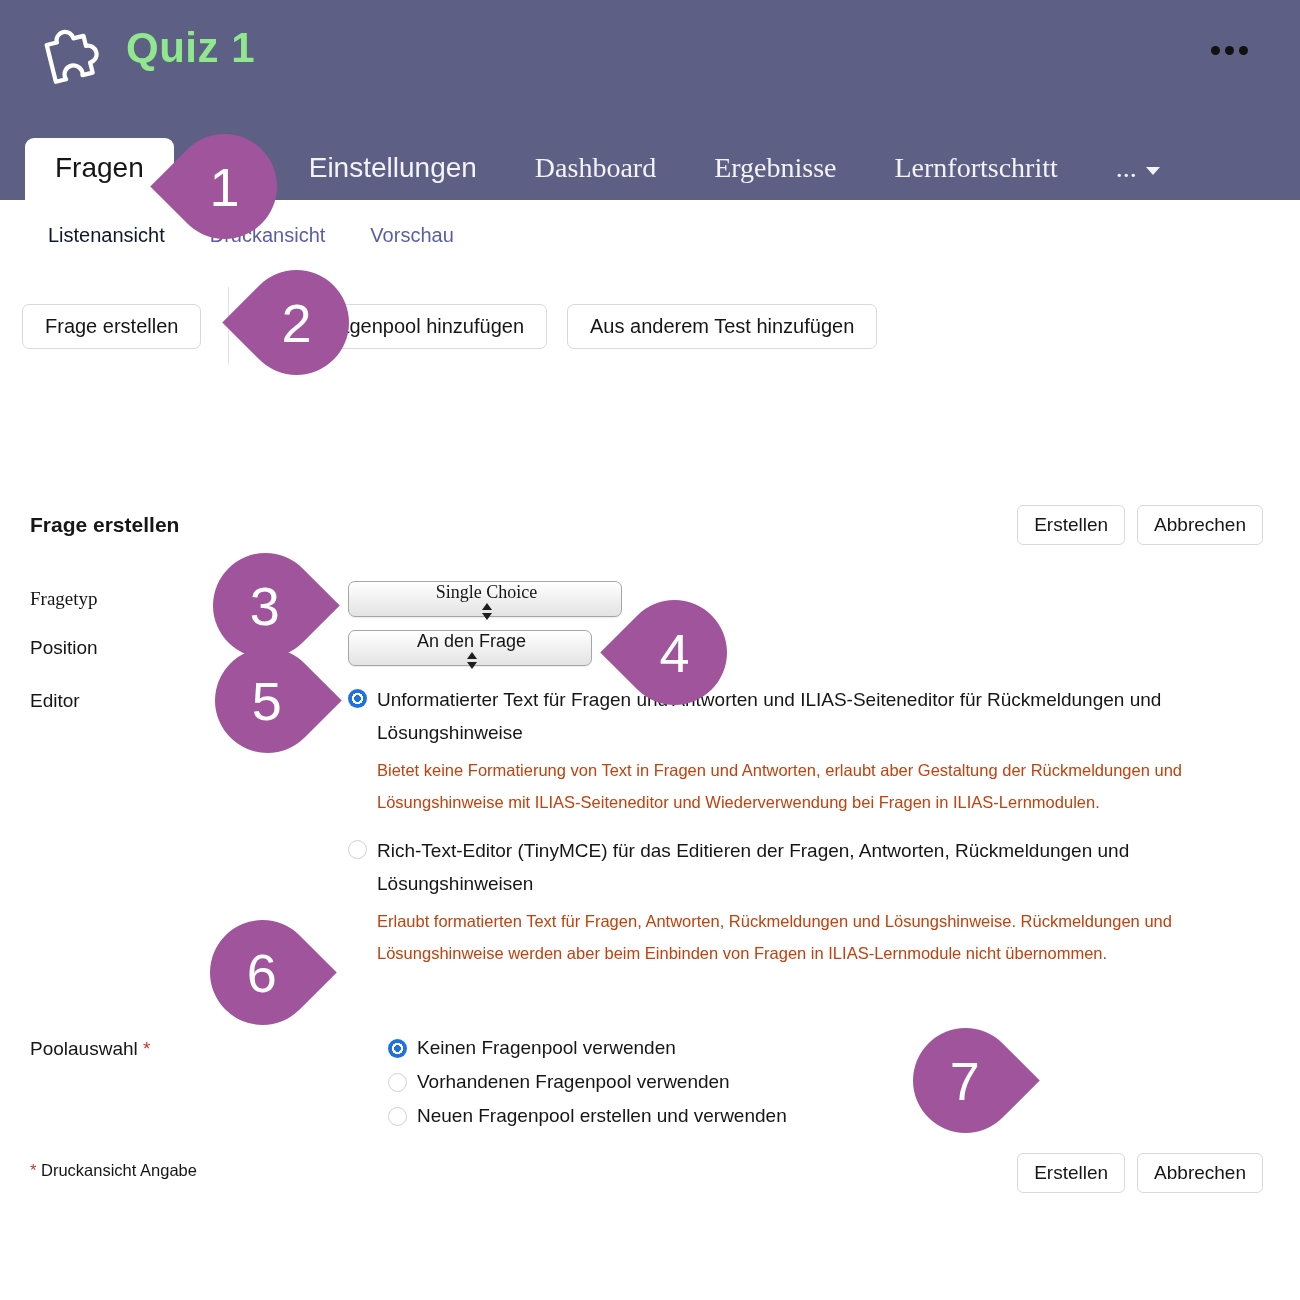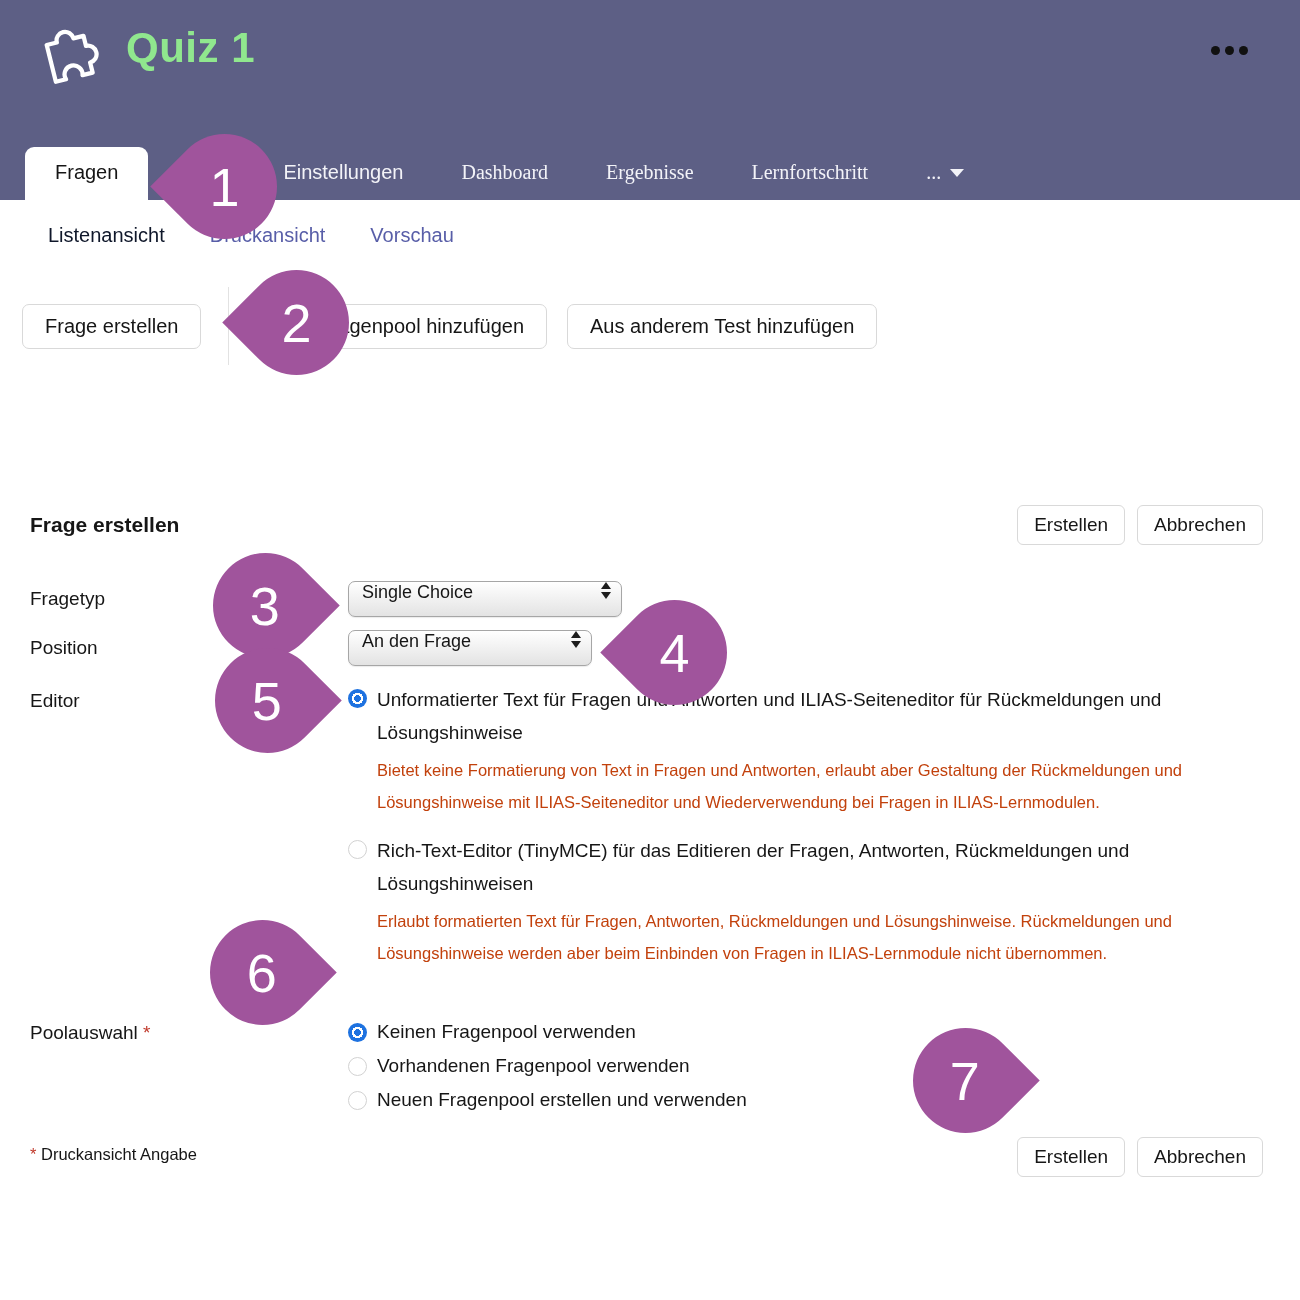--- a/index.html
+++ b/index.html
@@ -10,21 +10,21 @@
   
   .topbar { position:absolute; top:0; left:0; width:1300px; height:200px;
     background:#5d5f85; box-shadow:0 5px 9px -3px rgba(0,0,0,.22); }
   .brand { position:absolute; left:30px; top:12px; display:flex; align-items:center; }
   .brand svg { display:block; }
   .app-title { font-size:42px; font-weight:700; color:#90e78e; margin-left:24px; letter-spacing:.5px; }
   .kebab { position:absolute; right:52px; top:46px; display:flex; gap:5px; cursor:pointer; }
   .kebab i { width:9px; height:9px; border-radius:50%; background:#111; }
 
   .tabs { position:absolute; bottom:0; left:25px; display:flex; align-items:flex-end; }
-  .tab { font-size:20px; color:#f3f3f8; padding:14px 0 16px; white-space:nowrap; cursor:pointer; }
+  .tab { font-size:28px; color:#f3f3f8; padding:14px 0 16px; white-space:nowrap; cursor:pointer; }
   .tab.active { color:#161616; background:#fff; border-radius:9px 9px 0 0; padding:14px 30px 16px; }
   .tab.m-first { margin-left:135px; }
   .tab.m { margin-left:58px;font-family:Liberation Serif, serif; }
   .caret-down { display:inline-block; width:0; height:0; margin-left:9px; margin-bottom:2px;
     border-left:7px solid transparent; border-right:7px solid transparent; border-top:8px solid #f3f3f8; }
 
   
   .subtabs { position:absolute; top:200px; left:0; width:1300px; height:70px;
     display:flex; align-items:center; padding-left:48px; gap:45px; background:#fff; }
   .subtab { font-size:20px; color:#585ea8; cursor:pointer; }
@@ -39,31 +39,31 @@
   .toolbar .btn + .btn { margin-left:20px; }
 
   
   .form { position:absolute; top:505px; left:30px; width:1233px; }
   .form-head { display:flex; justify-content:space-between; align-items:center; }
   .form-title { font-size:21px; font-weight:700; }
   .btn-group { display:flex; gap:12px;border-radius:14px; }
   .btn.small { font-size:19px; padding:8px 16px; border-radius:6px; border-color:#d9d9d9; }
 
   .row { display:grid; grid-template-columns:318px 1fr; }
-  .row-fragetyp { margin-top:36px; }
+  .row-fragetyp { margin-top:36px;font-family:Liberation Serif, serif; }
   .row-position { margin-top:13px; }
   .row-editor   { margin-top:17px; }
-  .row-pool     { margin-top:30px; }
+  .row-pool     { margin-top:46px;gap:40px; }
   .flabel { font-size:19px; padding-top:7px; }
   .req { color:#c0392b; }
 
-  .select { display:flex; justify-content:space-between; 
+  .select { display:flex; justify-content:space-between; align-items:center;
     height:36px; padding:0 10px 0 13px; border:1px solid #a6a6a6; border-radius:7px;
     background:linear-gradient(#ffffff,#e3e3e3); cursor:pointer;
-    box-shadow:0 1px 1px rgba(0,0,0,.08); }
+    box-shadow:0 1px 1px rgba(0,0,0,.08);flex-direction:column; }
   .select.w1 { width:274px; } .select.w2 { width:244px; }
   .select-value { font-size:18px; }
   .spin { display:flex; flex-direction:column; gap:3px; align-items:center; }
   .spin .up { width:0; height:0; border-left:5px solid transparent; border-right:5px solid transparent; border-bottom:7px solid #1d1d1d; }
   .spin .dn { width:0; height:0; border-left:5px solid transparent; border-right:5px solid transparent; border-top:7px solid #1d1d1d; }
 
   .option { display:flex; align-items:flex-start; }
   .radio { flex:0 0 auto; width:19px; height:19px; border-radius:50%; margin-top:6px; cursor:pointer; }
   .radio.on  { background:radial-gradient(circle at 50% 50%, #1e72e0 0 3.5px, #ffffff 3.5px 5.8px, #1e72e0 5.8px); }
   .radio.off { background:#fff; border:1.5px solid #d2d2d2; }

